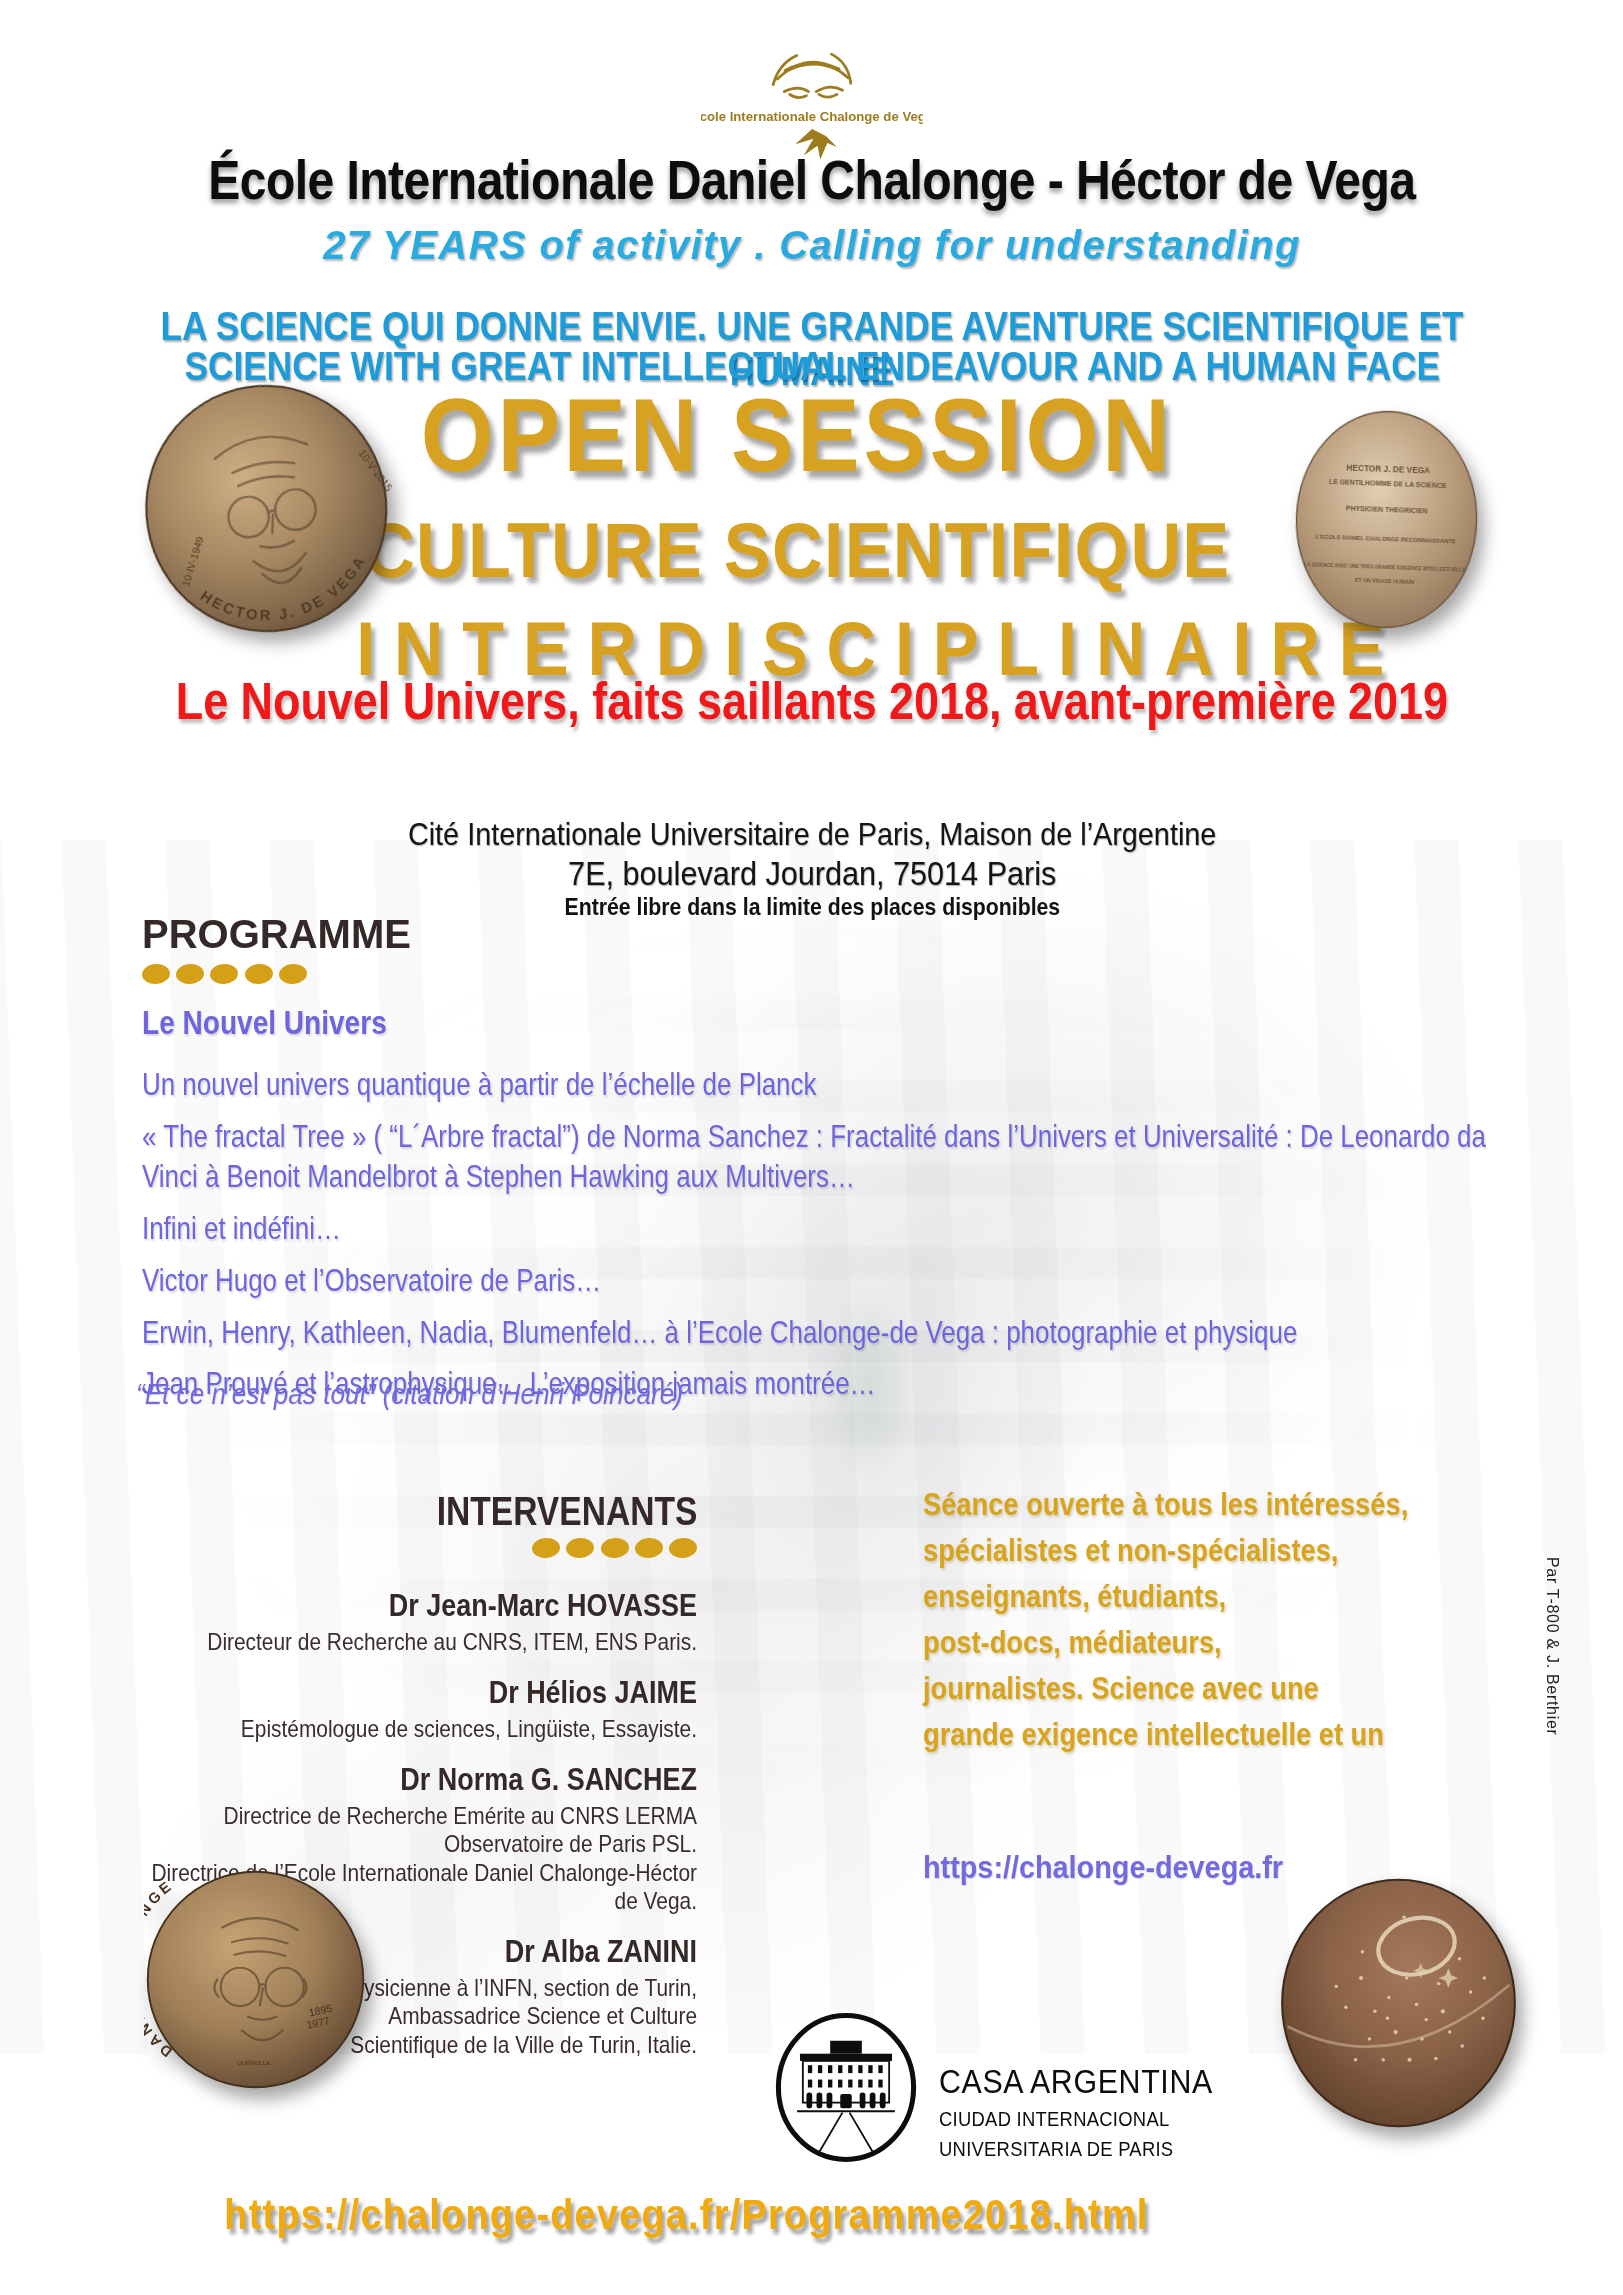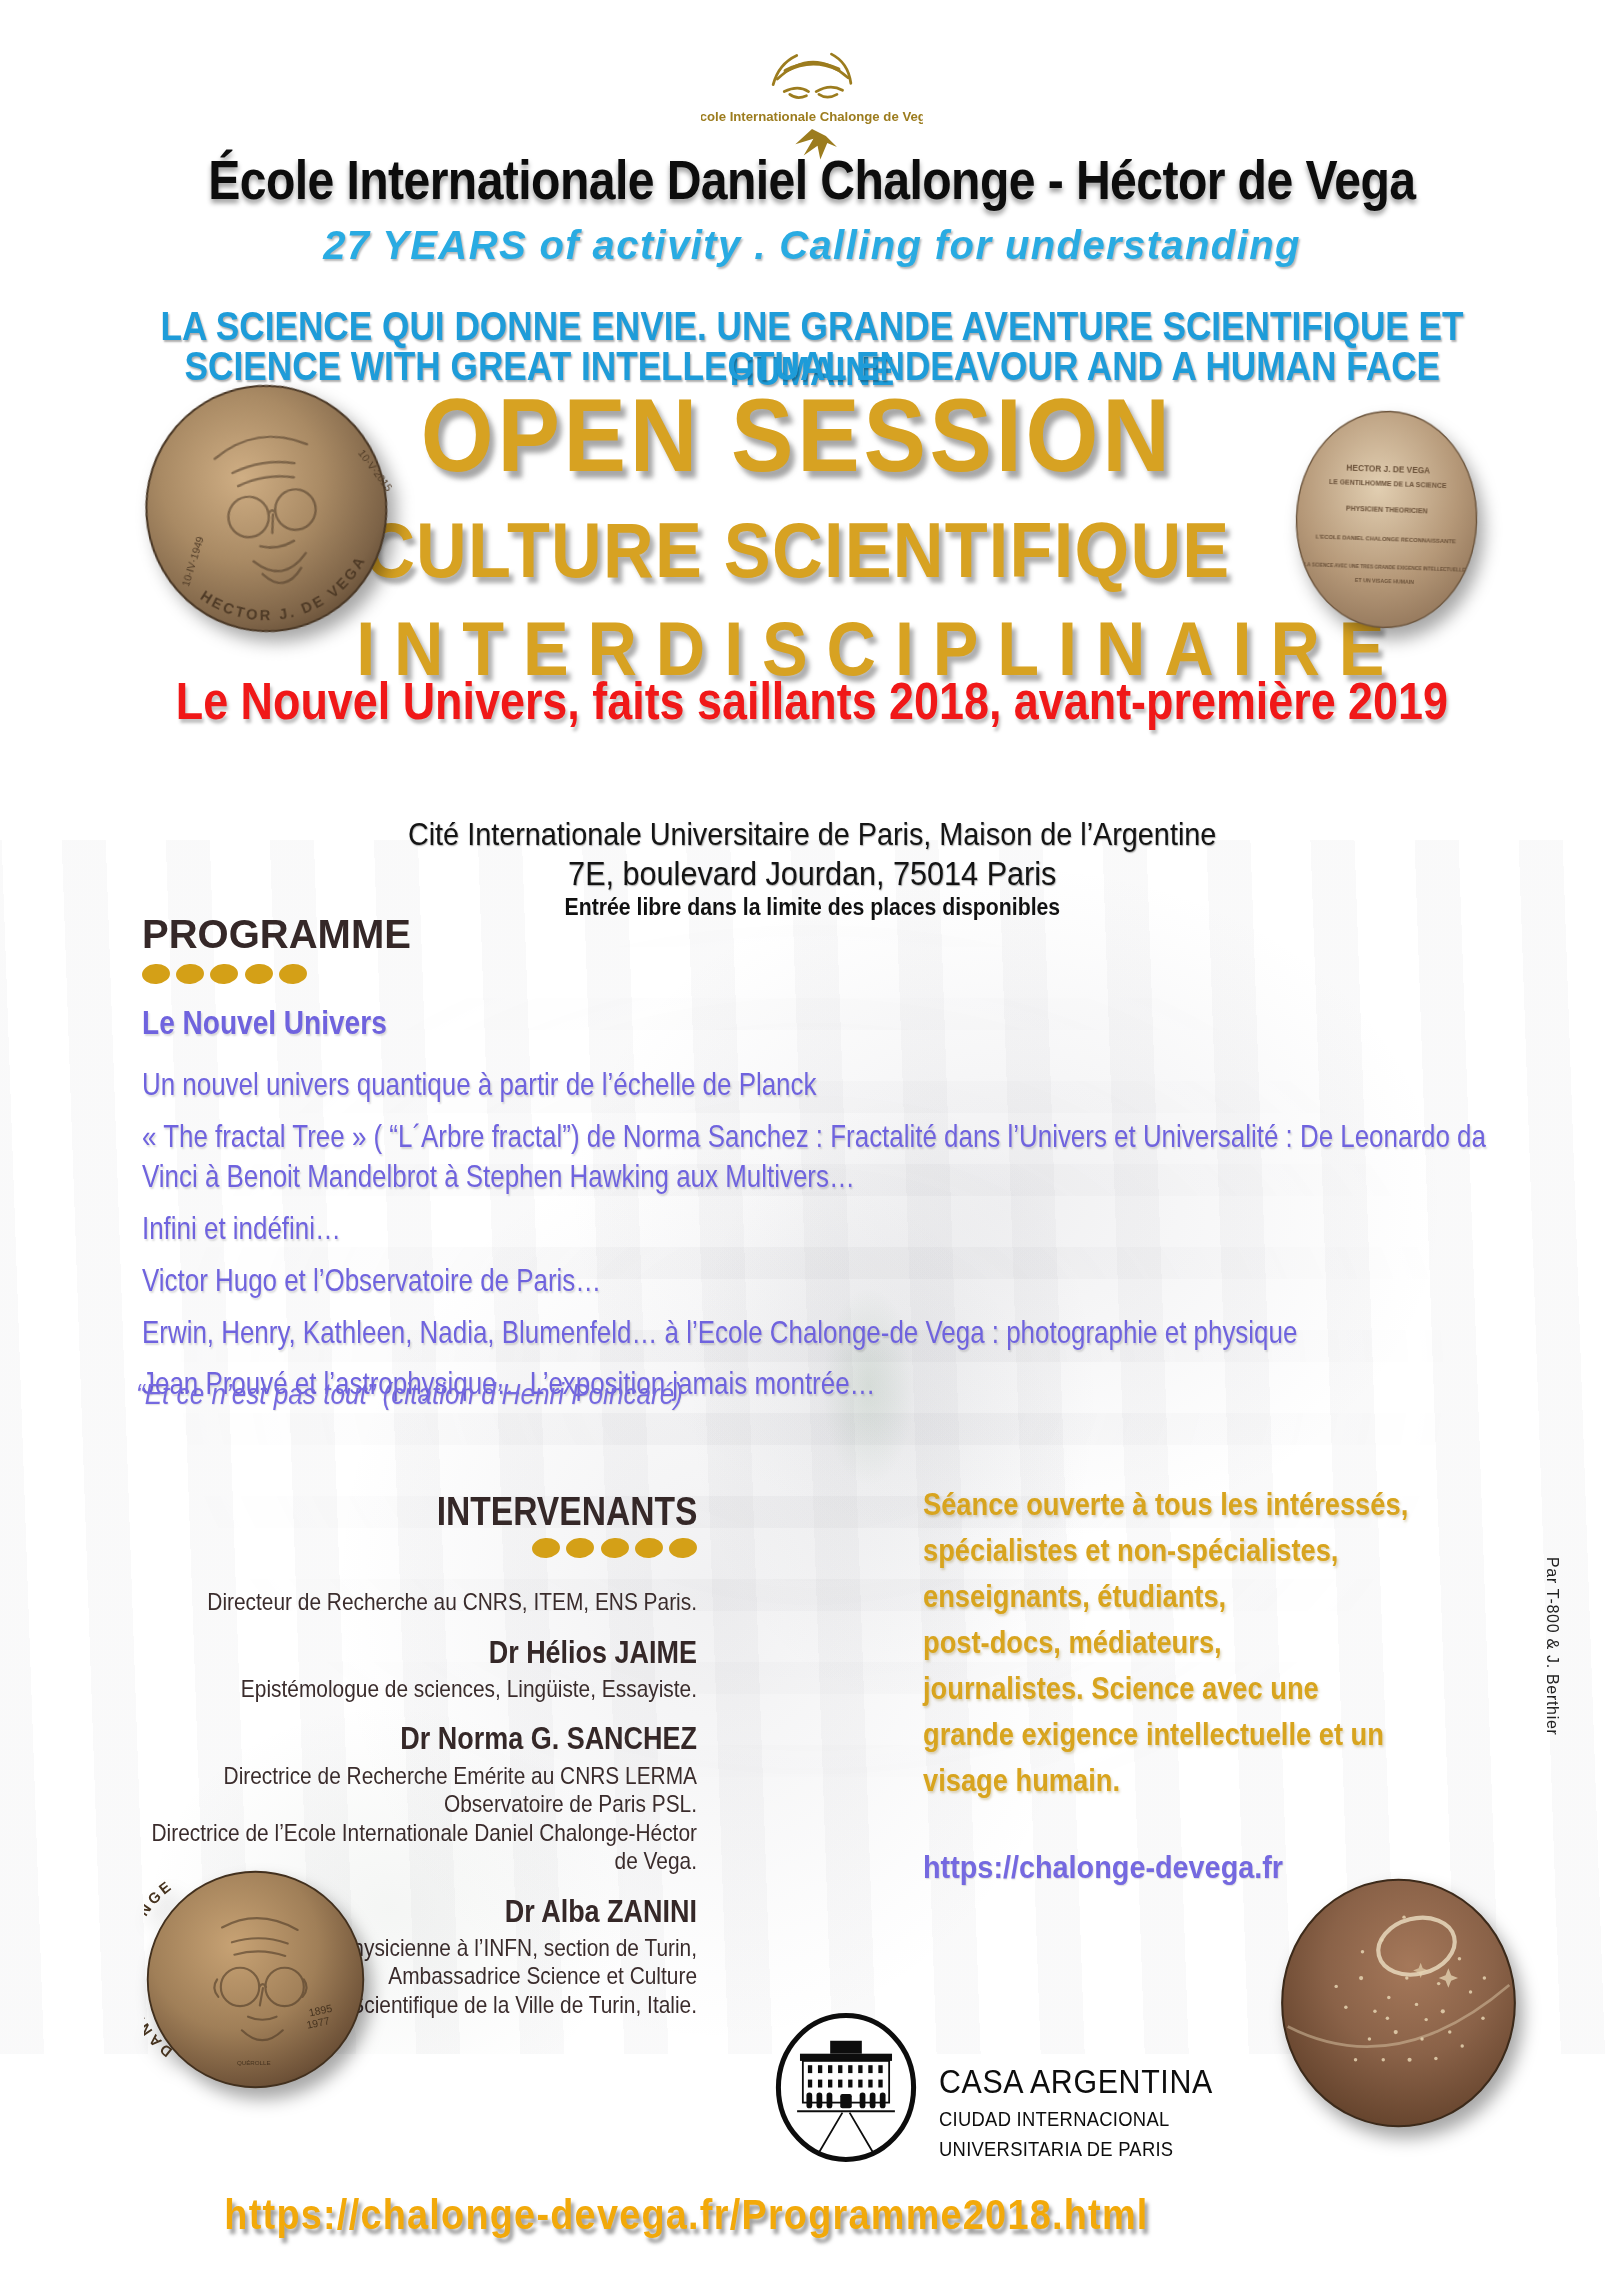--- a/index.html
+++ b/index.html
@@ -255,20 +255,23 @@
     </div>
   </div>
   <div class="prog-quote"><span>“Et ce n’est pas tout” (citation d’Henri Poincaré)</span></div>
 
   <div class="speakers">
     <div><span class="interv-heading">INTERVENANTS</span></div>
     <div class="dots">
       <span class="dot"></span><span class="dot"></span><span class="dot"></span><span class="dot"></span><span class="dot"></span>
     </div>
     <div class="sp">
+      <div class="sp-name">
+          <span class="cxr">Dr Jean-Marc HOVASSE</span>
+        </div>
       <div class="sp-desc">
           <span class="cxr">Directeur de Recherche au CNRS, ITEM, ENS Paris.</span>
         </div>
     </div>
     <div class="sp">
       <div class="sp-name">
           <span class="cxr">Dr Hélios JAIME</span>
         </div>
       <div class="sp-desc">
           <span class="cxr">Epistémologue de sciences, Lingüiste, Essayiste.</span>
@@ -301,21 +304,20 @@
     </div>
   </div>
 
   <div class="invite">
     <div><span>Séance ouverte à tous les intéressés,</span></div>
     <div><span>spécialistes et non-spécialistes,</span></div>
     <div><span>enseignants, étudiants,</span></div>
     <div><span>post-docs, médiateurs,</span></div>
     <div><span>journalistes. Science avec une</span></div>
     <div><span>grande exigence intellectuelle et un</span></div>
-    <div><span>visage humain.</span></div>
   </div>
 
   <a class="site-link" href="#"><span>https://chalonge-devega.fr</span></a>
 
   <div class="credit">Par T-800 &amp; J. Berthier</div>
 
   <div class="medal medal-chalonge">
     <svg width="223" height="223" viewBox="0 0 360 360">
       <defs>
         <radialGradient id="bronzeC" cx="40%" cy="34%" r="78%">

